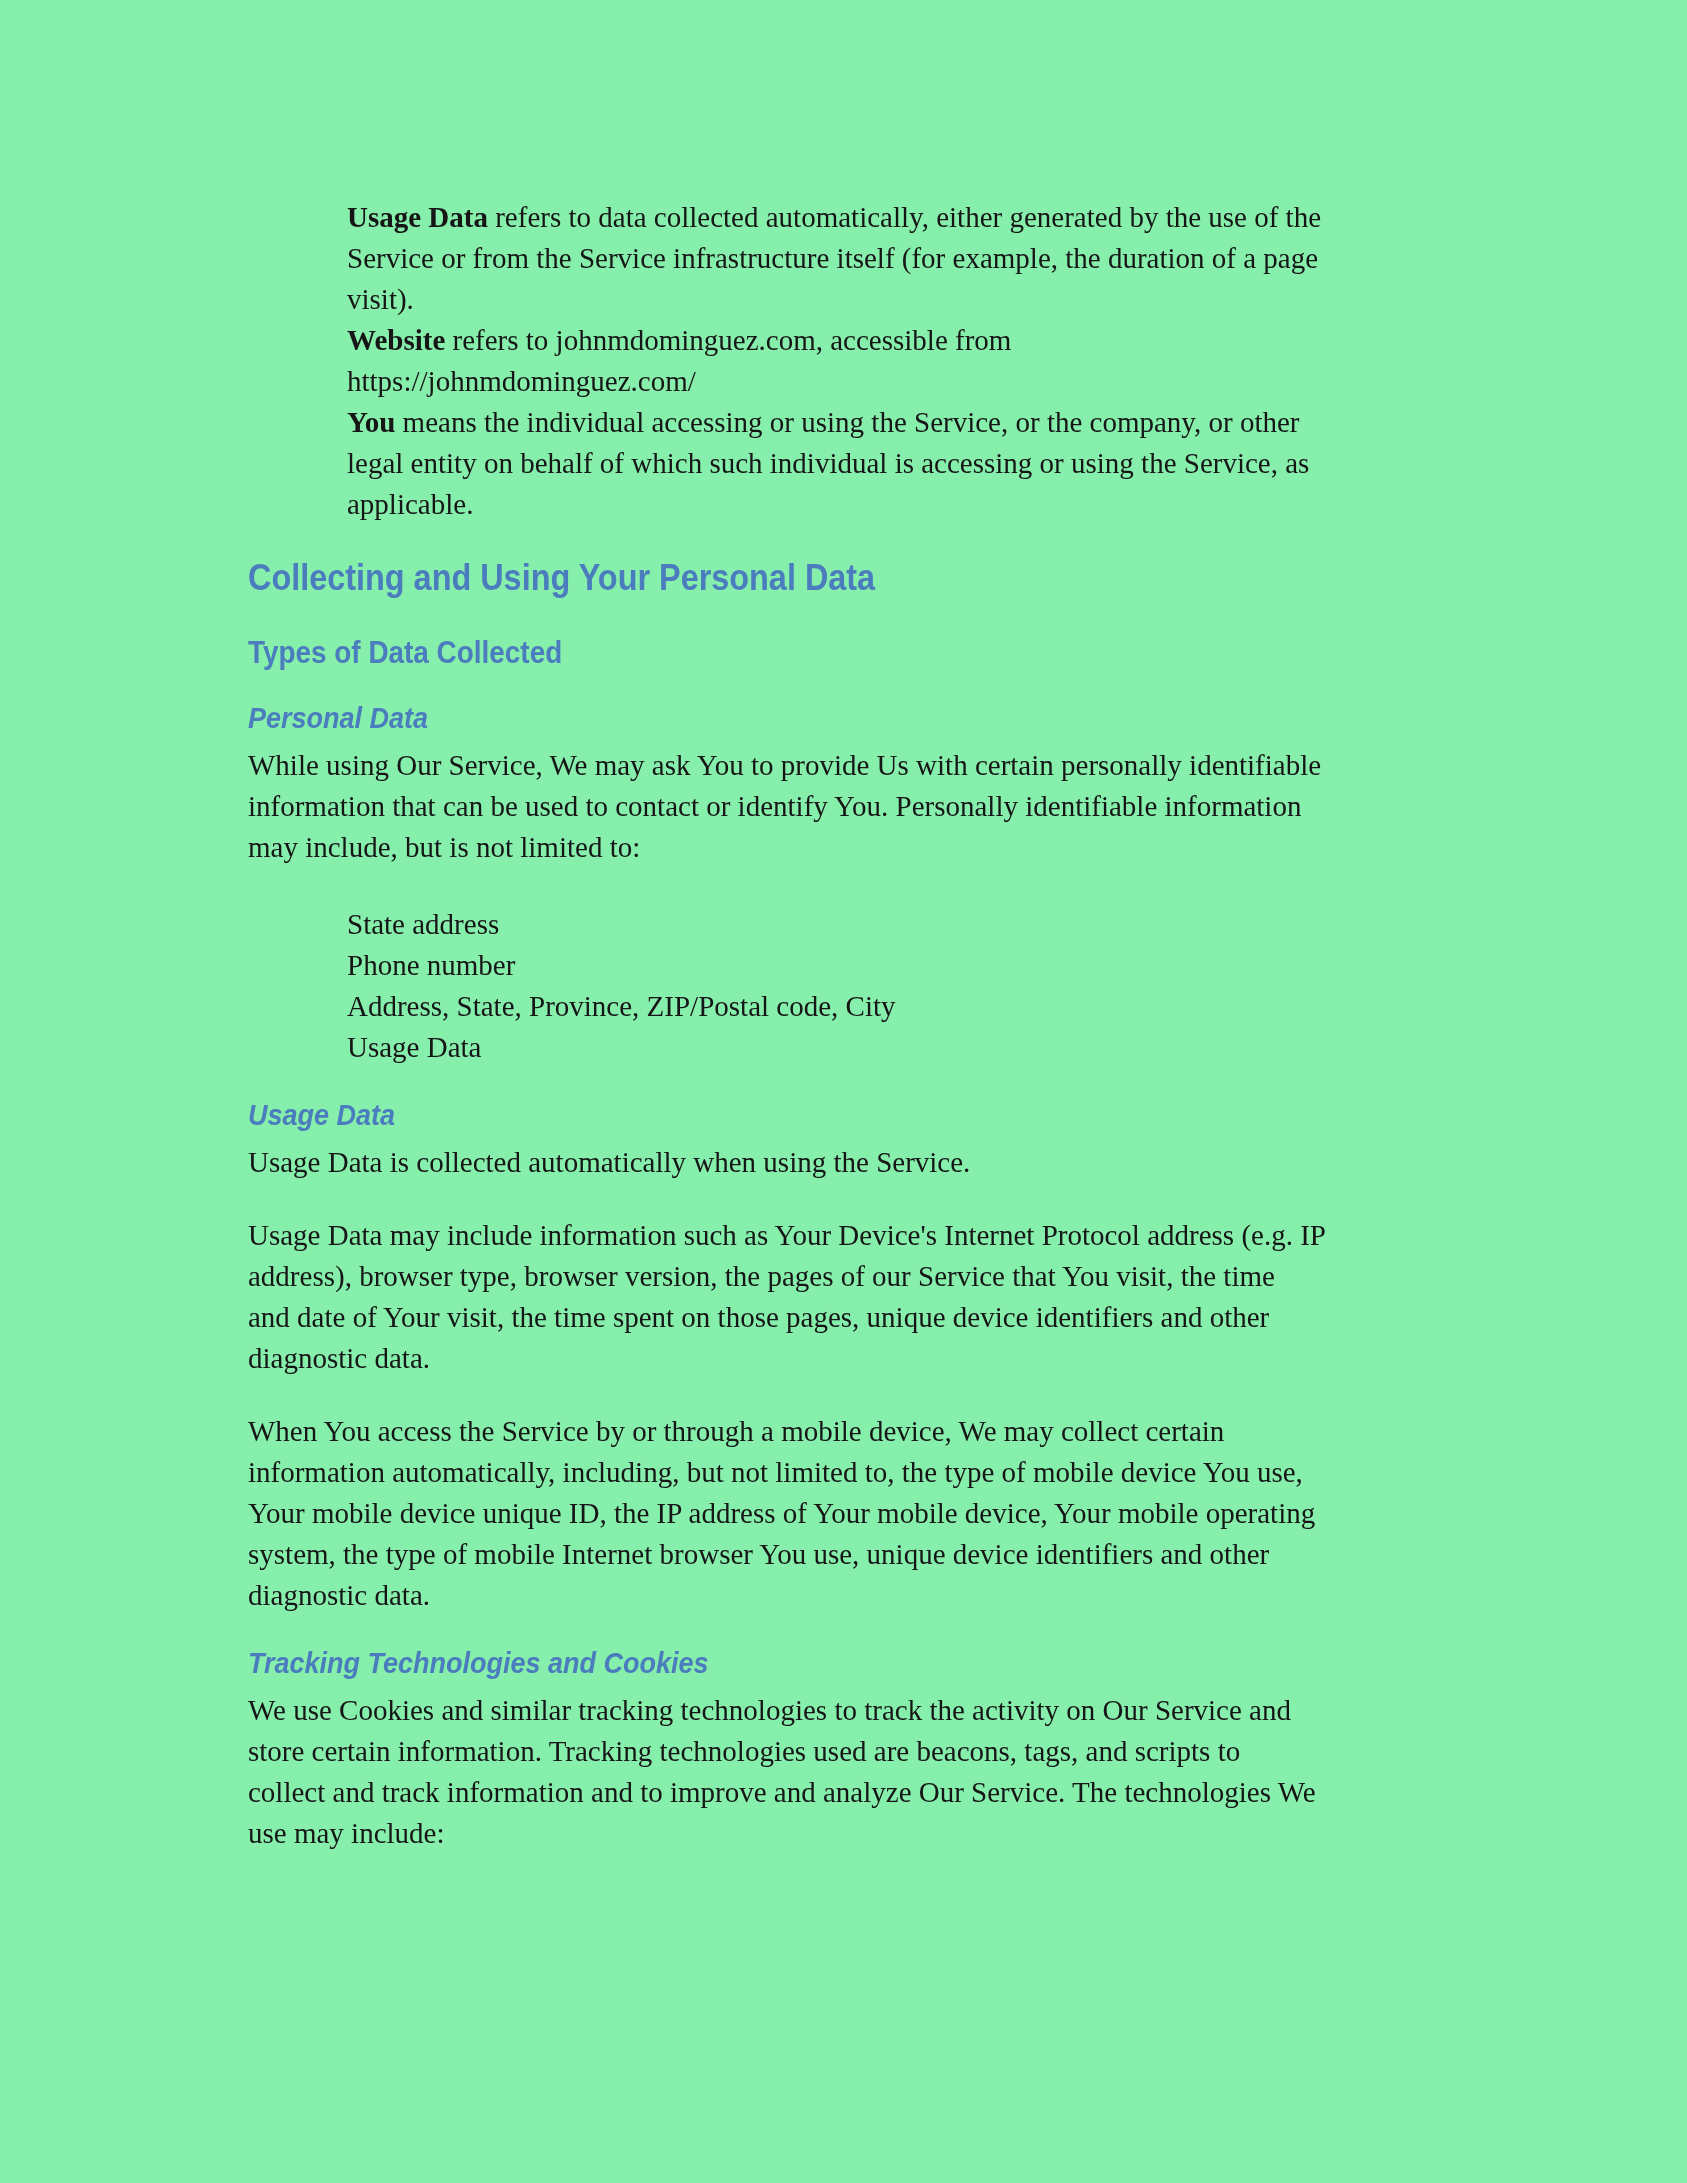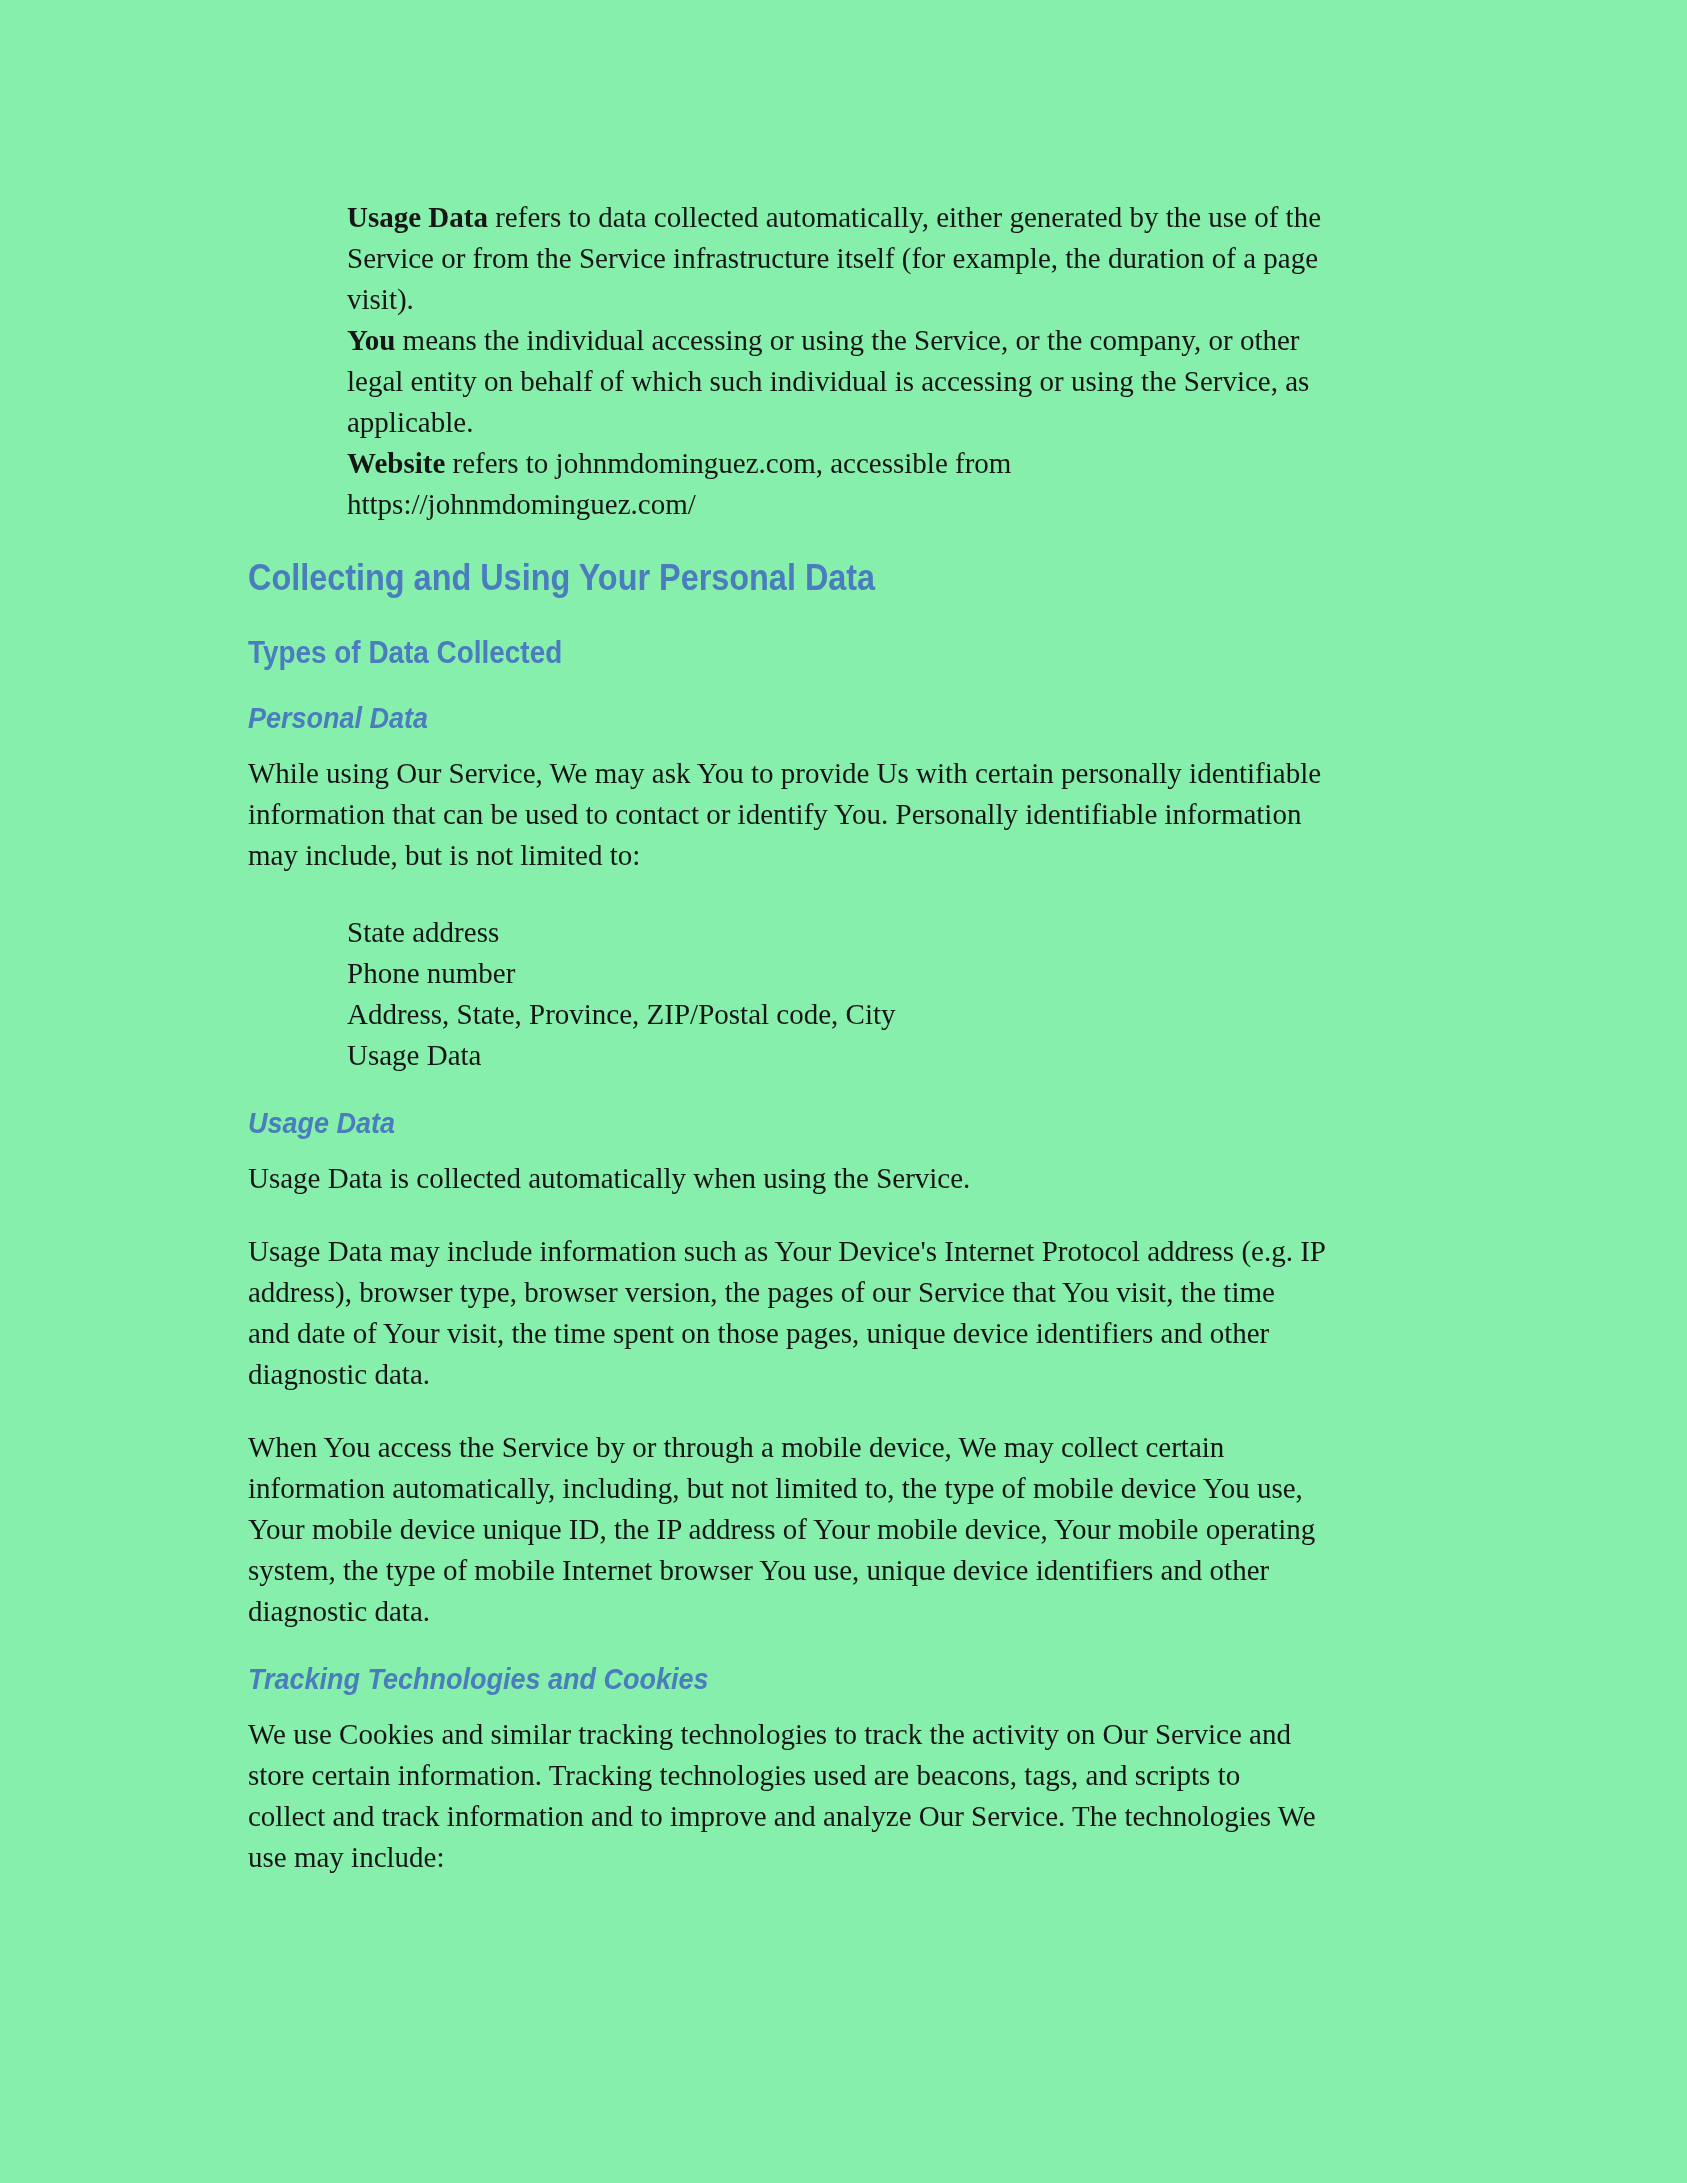--- a/index.html
+++ b/index.html
@@ -26,21 +26,21 @@
   p.body, .def, .plist-item {
     margin: 0;
     font-size: 29px;
     line-height: 41px;
     white-space: pre-wrap;
     color: #161616;
   }
   .definitions { margin-left: 99px; }
   .def strong { font-weight: 700; }
   p.body { margin-top: 32px; }
-  p.after-h3 { margin-top: 17px; }
+  p.after-h3 { margin-top: 9px; }
   .plist { margin: 36px 0 0 99px; }
   
   h1, h2, h3 {
     font-family: "Liberation Sans", sans-serif;
     color: #4a7cbe;
     font-weight: 700;
     transform: scaleX(0.9);
     transform-origin: 0 50%;
     white-space: nowrap;
   }
@@ -63,25 +63,25 @@
 </style>
 </head>
 <body>
 
 <div class="page">
 
   <section class="definitions">
     <p class="def"><strong>Usage Data</strong><span> refers to data collected automatically, either generated by the use of the
 Service or from the Service infrastructure itself (for example, the duration of a page
 visit).</span></p>
+    <p class="def"><strong>Website</strong><span> refers to johnmdominguez.com, accessible from
+https://johnmdominguez.com/</span></p>
     <p class="def"><strong>You</strong><span> means the individual accessing or using the Service, or the company, or other
 legal entity on behalf of which such individual is accessing or using the Service, as
 applicable.</span></p>
-    <p class="def"><strong>Website</strong><span> refers to johnmdominguez.com, accessible from
-https://johnmdominguez.com/</span></p>
   </section>
 
   <h1>Collecting and Using Your Personal Data</h1>
 
   <h2>Types of Data Collected</h2>
 
   <h3>Personal Data</h3>
   <p class="body after-h3">While using Our Service, We may ask You to provide Us with certain personally identifiable
 information that can be used to contact or identify You. Personally identifiable information
 may include, but is not limited to:</p>

